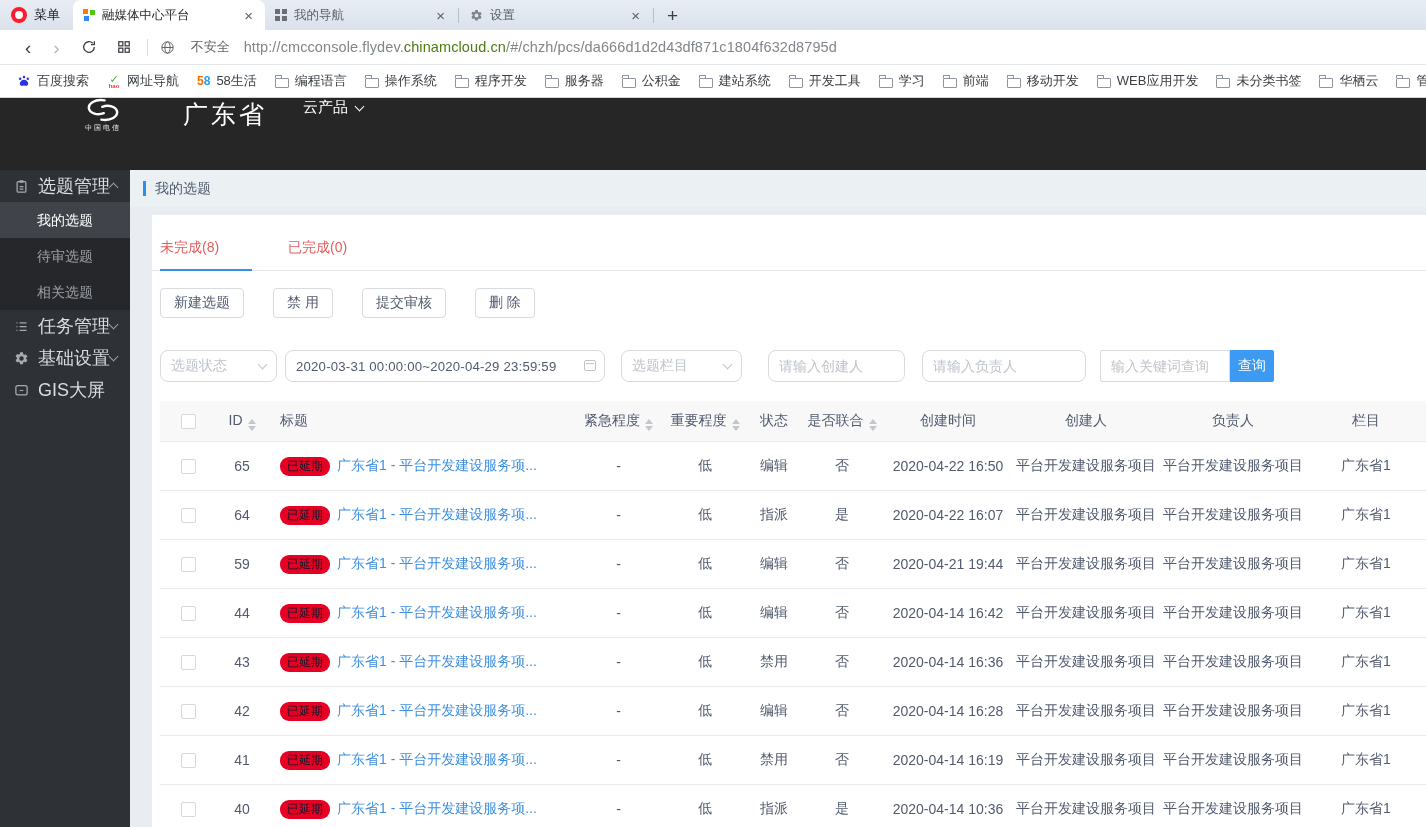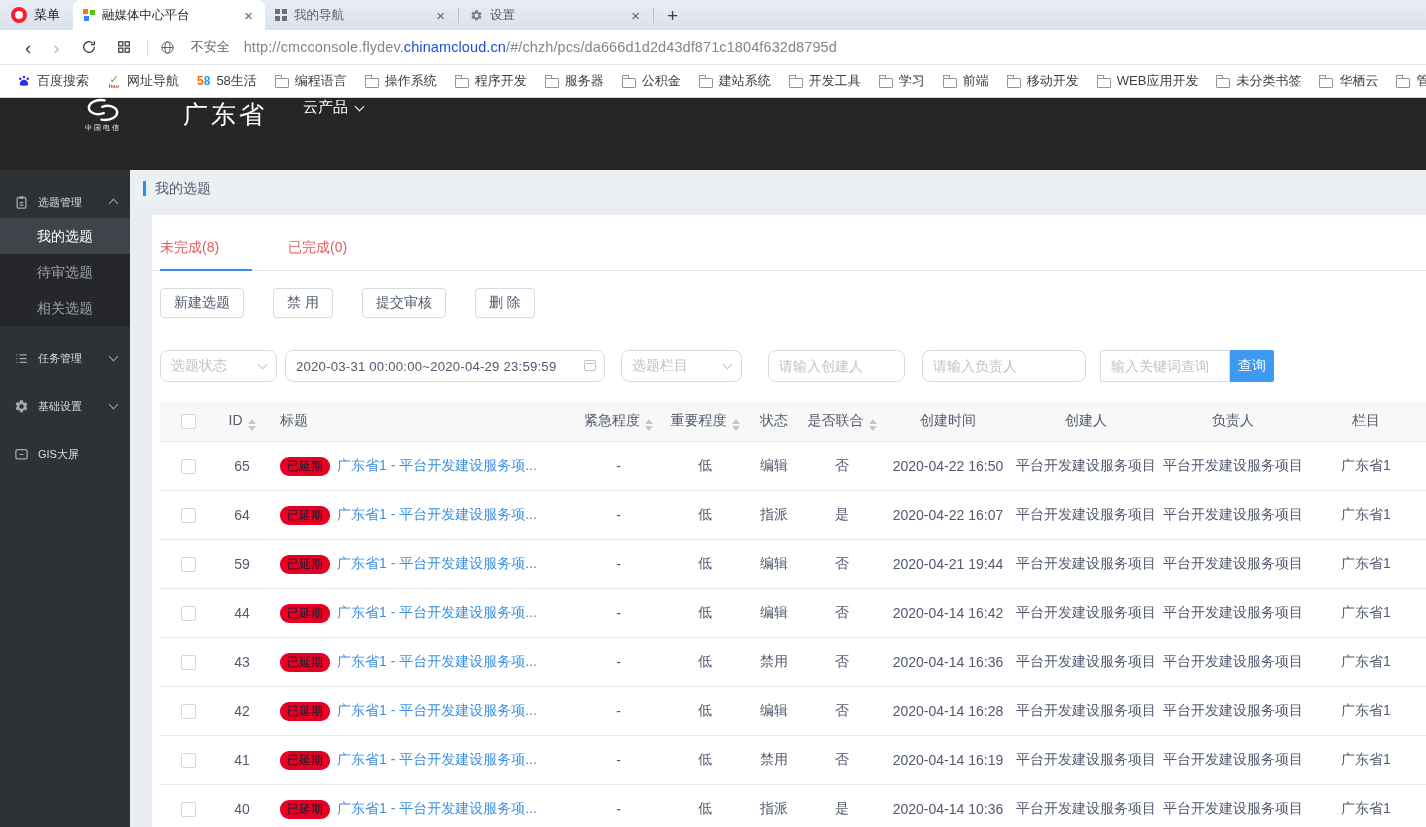--- a/index.html
+++ b/index.html
@@ -22,21 +22,21 @@
   .fav-grid{width:12px;height:12px;display:grid;grid-template-columns:5px 5px;grid-template-rows:5px 5px;gap:2px;flex:0 0 auto}
   .fav-grid b{background:#6b7075}
   .addr{height:34px;background:#fff;display:flex;align-items:center;padding:0 14px;border-bottom:1px solid #e4e7eb}
   .nav-ic{font-size:19px;color:#3c4147;padding:0 11px;line-height:1}
   .nav-ic.dis{color:#b3b9c1}
   .nav-svg{display:inline-flex;padding:0 10px}
   .addr .vsep{width:1px;height:17px;background:#d6dadf;margin:0 6px}
   .sec{display:flex;align-items:center;gap:16px;margin-left:6px;font-size:13px;color:#5f6368}
   .url{margin-left:14px;font-size:14.5px;letter-spacing:.1px;white-space:nowrap}
   .url .dim{color:#80868b}
-  .url .dom{color:#1d4ed8}
+  .url .dom{color:#4d7c0f}
   .bmbar{height:32px;background:#fff;display:flex;align-items:center;padding:0 8px;border-bottom:1px solid #ccd4dd}
   .bm{display:flex;align-items:center;gap:6px;height:24px;padding:0 9px;font-size:13px;color:#3c4043;white-space:nowrap}
   .ic-folder{position:relative;box-sizing:border-box;width:14px;height:10px;border:1px solid #8f959b;border-radius:1px;margin-top:3px;flex:0 0 auto}
   .ic-folder::before{content:"";position:absolute;left:-1px;top:-4px;width:5px;height:2px;border:1px solid #8f959b;border-bottom:none;border-radius:1px 1px 0 0}
   .ic-hao{width:14px;height:15px;display:inline-flex;flex-direction:column;align-items:center;line-height:1;flex:0 0 auto}
   .ic-hao i{color:#45b035;font-style:normal;font-weight:bold;font-size:11px;height:9px}
   .ic-hao em{color:#e83a3a;font-style:normal;font-weight:bold;font-size:6px}
   .ic-58{font-weight:bold;font-size:12px;font-style:normal;flex:0 0 auto}
   .ic-58 .f5{color:#ff6a00;font-style:normal}
   .ic-58 .f8{color:#1e9fff;font-style:normal}
@@ -45,21 +45,21 @@
   .brand{margin-left:85px;display:flex;flex-direction:column;align-items:center;color:#fff}
   .brand-name{font-size:7px;letter-spacing:2px;color:#e8e8e8;margin-top:1px}
   .region{margin-left:62px;font-size:25px;color:#fff;letter-spacing:3px}
   .product{margin-left:36px;display:flex;align-items:center;gap:8px;font-size:15px;color:#fff}
   .chev{display:inline-block;width:6px;height:6px;border-right:1.5px solid currentColor;border-bottom:1.5px solid currentColor}
   .chev.down{transform:rotate(45deg);margin-top:-3px}
   .chev.up{transform:rotate(-135deg);margin-top:3px}
   
   .main{display:flex;height:672px}
   .sidebar{width:130px;background:#2e3136;flex:0 0 auto}
-  .sgroup{height:32px;display:flex;align-items:center;padding:16px 13px 0 14px;font-size:11px;color:#d9dce0}
+  .sgroup{height:32px;display:flex;align-items:center;padding:0 13px 0 14px;font-size:18px;color:#d9dce0}
   .sgroup .sic{display:inline-flex;margin-right:9px}
   .sgroup .scaret{margin-left:auto;color:#9ba0a6}
   .ssub{background:#25272b}
   .ssub-item{height:36px;line-height:36px;padding-left:37px;font-size:14px;color:#9ba0a6}
   .ssub-item.active{background:#40444a;color:#fff}
   .content{flex:1;position:relative;background:#e9edf1}
   .crumb{height:37px;background:#ebf0f3;display:flex;align-items:center}
   .crumb-accent{width:3px;height:15px;background:#2d8cf0;margin-left:13px}
   .crumb-text{margin-left:9px;font-size:14px;color:#515a6e}
   .panel{position:absolute;top:45px;left:22px;right:0;bottom:0;background:#fff;overflow:hidden}

